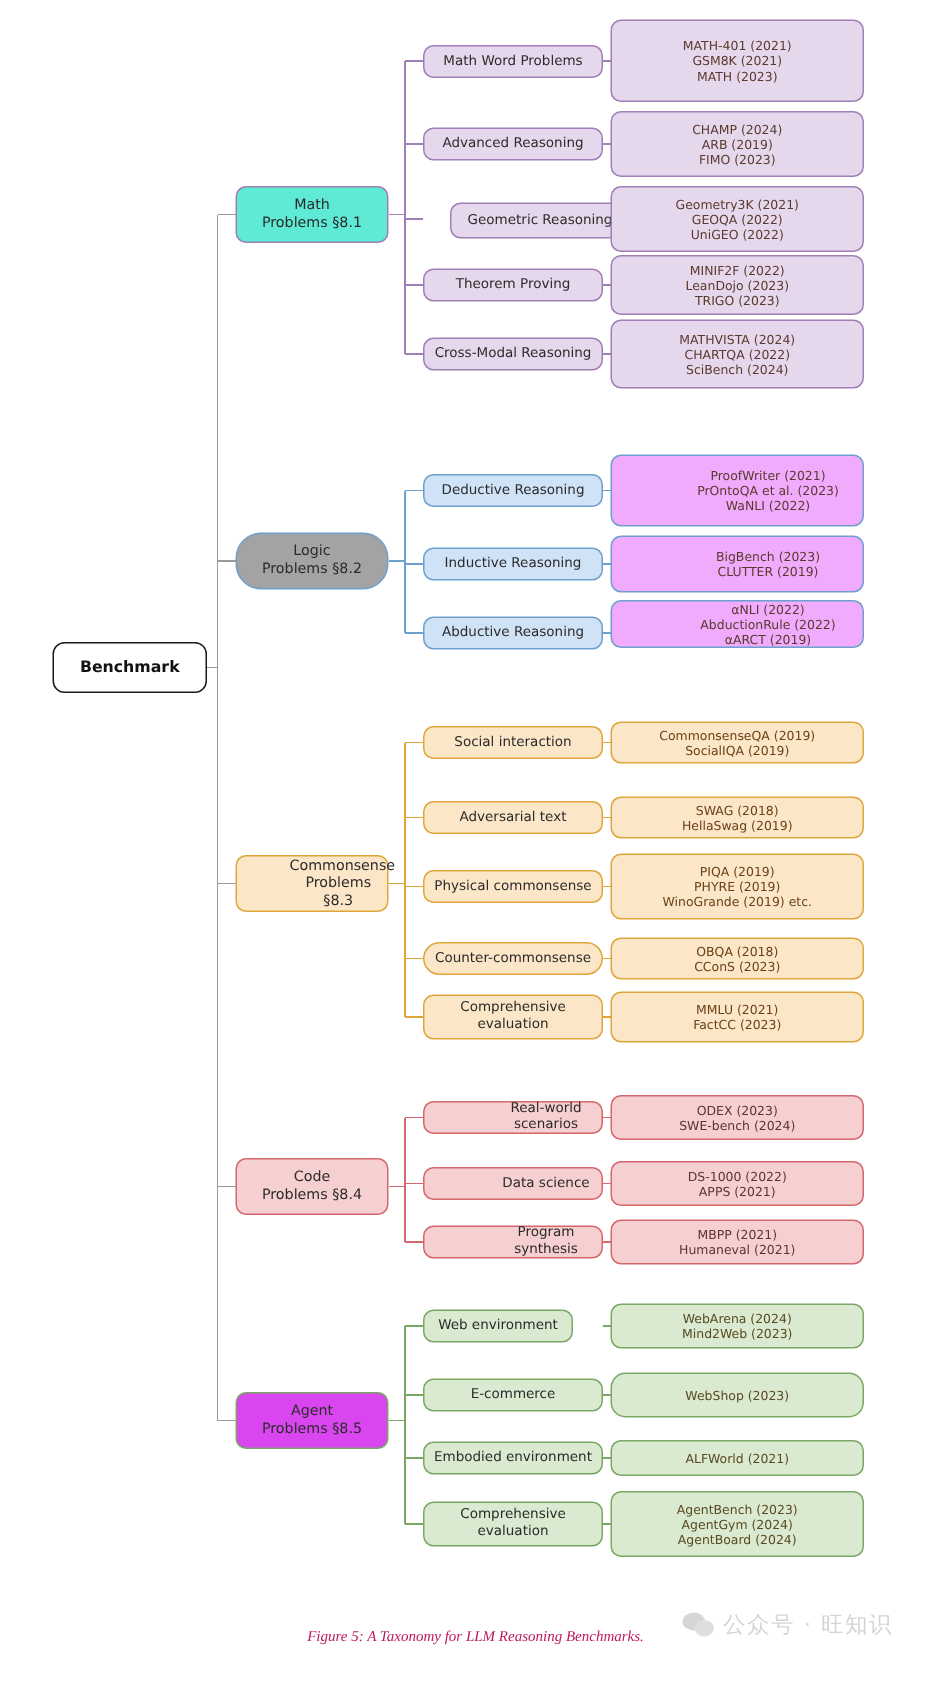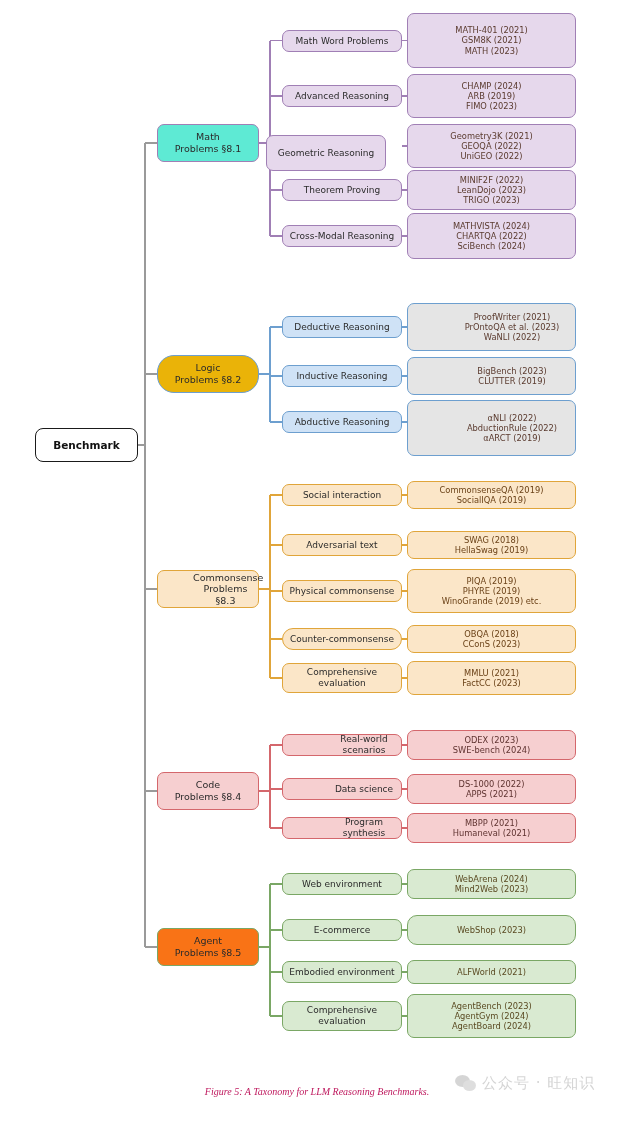--- a/index.html
+++ b/index.html
@@ -21,37 +21,37 @@
 
   
   .root{
     background:#ffffff;border:1.4px solid #1a1a1a;border-radius:8px;
     font-weight:bold;font-size:10.5px;color:#111;
   }
 
   
   .cat{font-size:9.5px;color:#2b2b2b;}
   .cat-math{background:#5eead4;border-color:#a07fb5;}
-  .cat-logic{background:#eab308;border-color:#6d9fcf;border-radius:17px;}
+  .cat-logic{background:#a3a3a3;border-color:#6d9fcf;border-radius:17px;}
   .cat-cs{background:#fbe6c8;border-color:#e0a53a;padding-left:35px;}
   .cat-code{background:#f6cfd0;border-color:#d4676c;}
-  .cat-agent{background:#f97316;border-color:#7aa765;}
+  .cat-agent{background:#d946ef;border-color:#7aa765;}
 
   
   .mid{font-size:9px;color:#2b2b2b;}
   .mid-math{background:#e6d8ec;border-color:#a07fb5;}
   .mid-logic{background:#cfe2f6;border-color:#6d9fcf;}
   .mid-cs{background:#fbe6c8;border-color:#e0a53a;}
   .mid-code{background:#f6cfd0;border-color:#d4676c;padding-left:44px;}
   .mid-agent{background:#d9ead1;border-color:#7aa765;}
 
   
   .leaf{font-size:8.3px;}
   .leaf-math{background:#e6d8ec;border-color:#a07fb5;color:#5a3a2e;}
-  .leaf-logic{background:#e5e5e5;border-color:#6d9fcf;color:#5a3a2e;padding-left:41px;}
+  .leaf-logic{background:#f0abfc;border-color:#6d9fcf;color:#5a3a2e;padding-left:41px;}
   .leaf-cs{background:#fbe6c8;border-color:#e0a53a;color:#6b4218;}
   .leaf-code{background:#f6cfd0;border-color:#d4676c;color:#5f3330;}
   .leaf-agent{background:#d9ead1;border-color:#7aa765;color:#5a4a22;}
   .leaf .ln{display:block;white-space:nowrap;}
 
   
   #caption{
     position:absolute;left:0;top:1086px;width:634px;text-align:center;
     font-family:"Liberation Serif","DejaVu Serif",serif;
     font-size:10px;color:#be185d;font-style:italic;
@@ -153,21 +153,21 @@
       <div class="node mid mid-math" style="left: 282px; top: 85px; width: 120px; height: 22px;">
         <span class="txt">Advanced Reasoning</span>
       </div>
       <div class="node leaf leaf-math" style="left: 407px; top: 74px; width: 169px; height: 44px;">
         <span class="txt">
           <span class="ln">CHAMP (2024)</span>
           <span class="ln">ARB (2019)</span>
           <span class="ln">FIMO (2023)</span>
         </span>
       </div>
-      <div class="node mid mid-math" style="left: 266px; top: 135px; width: 120px; height: 36px;">
+      <div class="node mid mid-math" style="left: 300px; top: 135px; width: 120px; height: 24px;">
         <span class="txt">Geometric Reasoning</span>
       </div>
       <div class="node leaf leaf-math" style="left: 407px; top: 124px; width: 169px; height: 44px;">
         <span class="txt">
           <span class="ln">Geometry3K (2021)</span>
           <span class="ln">GEOQA (2022)</span>
           <span class="ln">UniGEO (2022)</span>
         </span>
       </div>
       <div class="node mid mid-math" style="left: 282px; top: 179px; width: 120px; height: 22px;">
@@ -208,21 +208,21 @@
       </div>
       <div class="node leaf leaf-logic" style="left: 407px; top: 357px; width: 169px; height: 38px;">
         <span class="txt">
           <span class="ln">BigBench (2023)</span>
           <span class="ln">CLUTTER (2019)</span>
         </span>
       </div>
       <div class="node mid mid-logic" style="left: 282px; top: 411px; width: 120px; height: 22px;">
         <span class="txt">Abductive Reasoning</span>
       </div>
-      <div class="node leaf leaf-logic" style="left: 407px; top: 400px; width: 169px; height: 56px;">
+      <div class="node leaf leaf-logic" style="left: 407px; top: 400px; width: 169px; height: 32px;">
         <span class="txt">
           <span class="ln">αNLI (2022)</span>
           <span class="ln">AbductionRule (2022)</span>
           <span class="ln">αARCT (2019)</span>
         </span>
       </div>
       <div class="node cat cat-cs" style="left: 157px; top: 570px; width: 102px; height: 38px;">
         <span class="txt"><span>Commonsense</span><br><span>Problems §8.3</span></span>
       </div>
       <div class="node mid mid-cs" style="left: 282px; top: 484px; width: 120px; height: 22px;">
@@ -297,21 +297,21 @@
       </div>
       <div class="node leaf leaf-code" style="left: 407px; top: 813px; width: 169px; height: 30px;">
         <span class="txt">
           <span class="ln">MBPP (2021)</span>
           <span class="ln">Humaneval (2021)</span>
         </span>
       </div>
       <div class="node cat cat-agent" style="left: 157px; top: 928px; width: 102px; height: 38px;">
         <span class="txt"><span>Agent</span><br><span>Problems §8.5</span></span>
       </div>
-      <div class="node mid mid-agent" style="left: 282px; top: 873px; width: 120px; height: 22px; justify-content: flex-end;">
+      <div class="node mid mid-agent" style="left: 282px; top: 873px; width: 100px; height: 22px; justify-content: flex-end;">
         <span class="txt">Web environment</span>
       </div>
       <div class="node leaf leaf-agent" style="left: 407px; top: 869px; width: 169px; height: 30px;">
         <span class="txt">
           <span class="ln">WebArena (2024)</span>
           <span class="ln">Mind2Web (2023)</span>
         </span>
       </div>
       <div class="node mid mid-agent" style="left: 282px; top: 919px; width: 120px; height: 22px;">
         <span class="txt">E-commerce</span>

